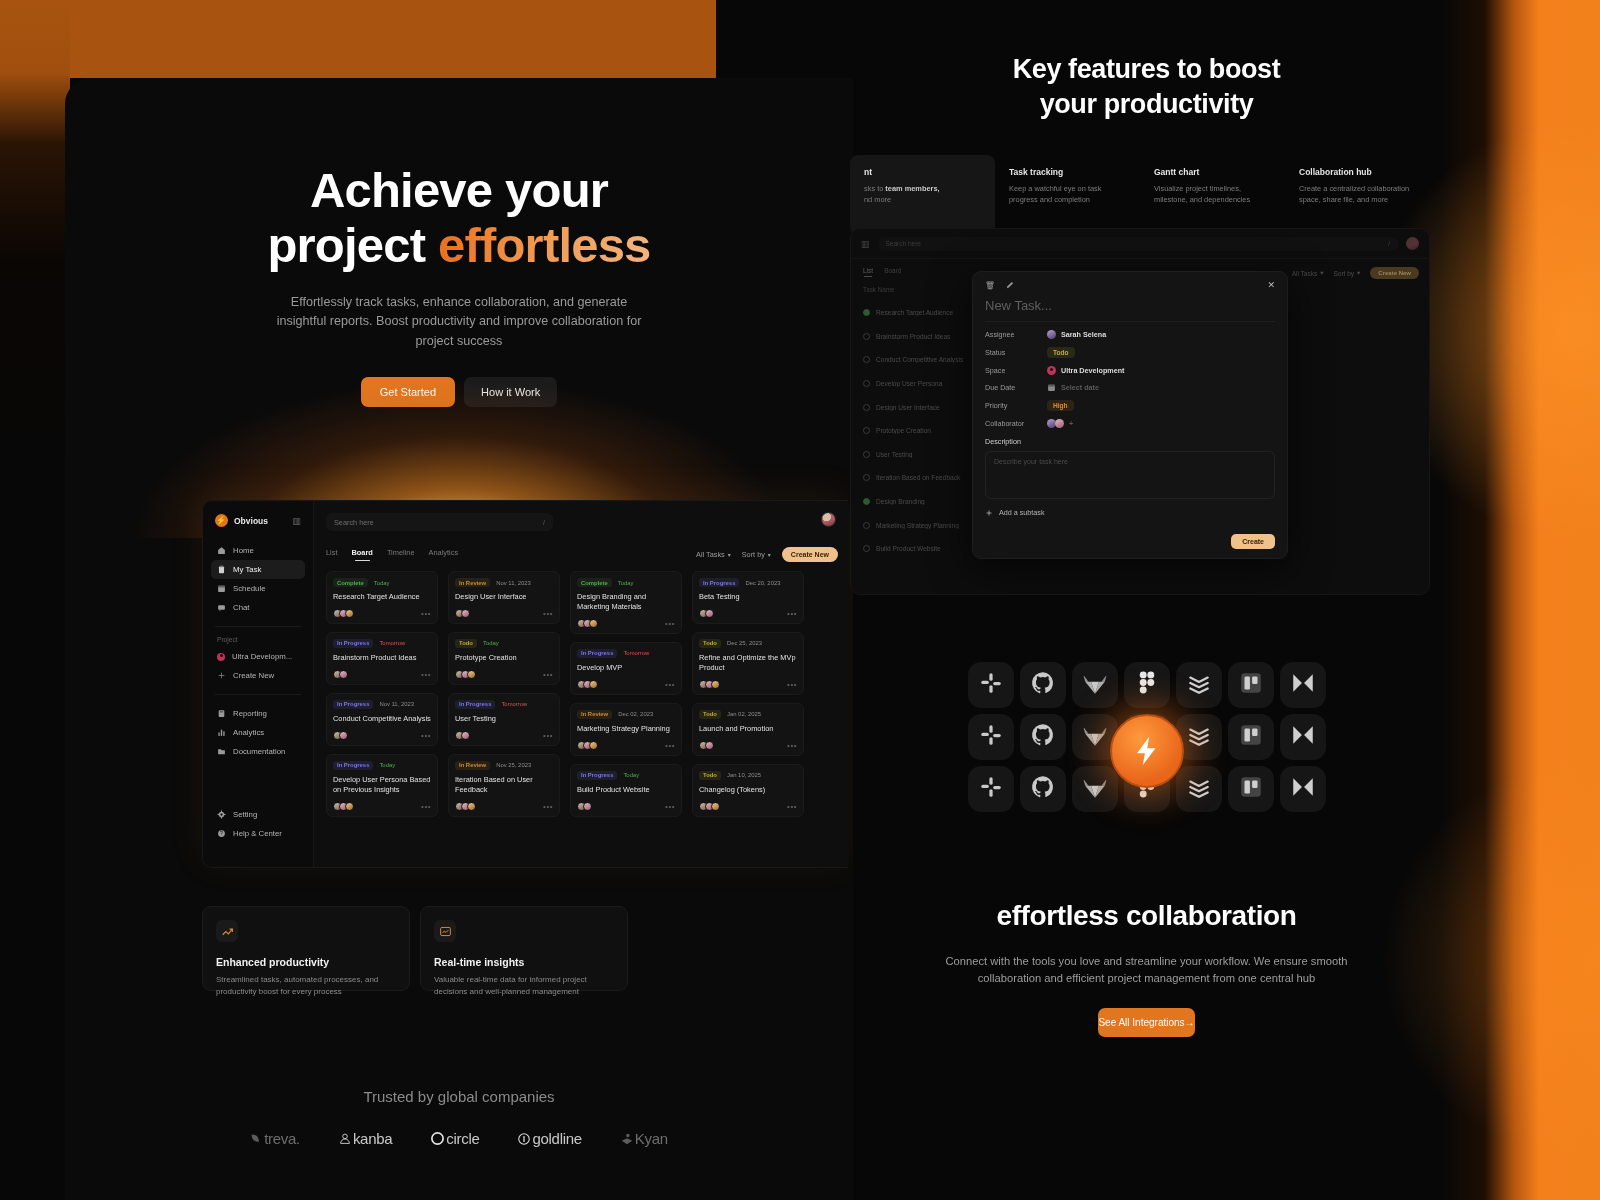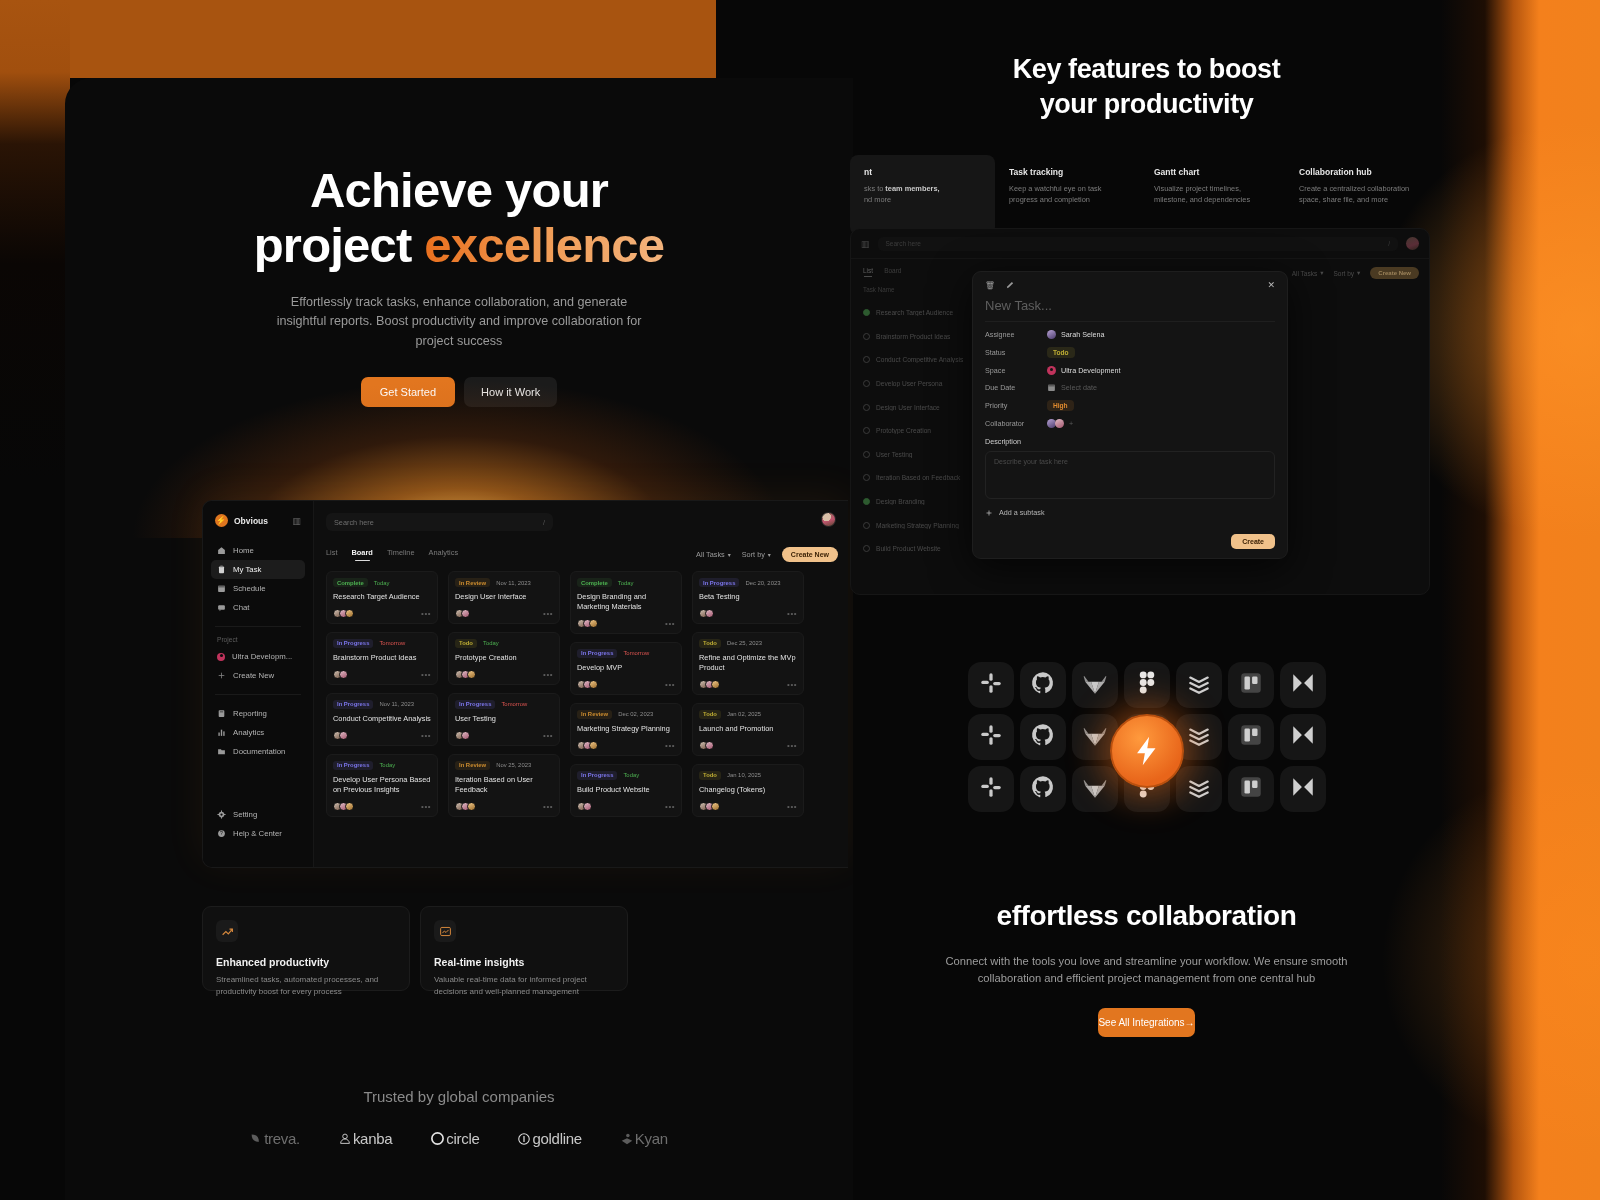--- a/index.html
+++ b/index.html
@@ -230,21 +230,21 @@
     background:#141414; border-radius:9px; border:1px solid #1e1e1e;
     box-shadow:0 10px 40px rgba(0,0,0,.7);
     padding:8px 12px;
   }
   .modal-tools{ display:flex; align-items:center; gap:10px; color:#9a9a9a; font-size:8px; }
   .modal-close{ margin-left:auto; color:#b8b8b8; font-size:9px; cursor:pointer; }
   .modal-title{ margin-top:8px; font-size:13px; color:#5e5e5e; padding-bottom:8px;
     border-bottom:1px solid #1f1f1f; }
   .mrow{ display:flex; align-items:center; margin-top:8px; font-size:7.2px; }
   .mlab{ width:62px; color:#9a9a9a; }
-  .mval{ color:#dcdcdc; display:flex; align-items:center; gap:5px; }
+  .mval{ color:#dcdcdc; display:flex; align-items:center; gap:5px;font-weight:bold; }
   .mav{ width:9px;height:9px;border-radius:50%;
     background:linear-gradient(150deg,#b9a4d6,#4a3a6b); }
   .mtag{ font-size:6.6px; padding:2px 6px; border-radius:4px; font-weight:600; }
   .mtag.todo{ color:#BFAE34; background:rgba(191,174,52,.13); }
   .mtag.high{ color:#E08A2E; background:rgba(224,138,46,.13); }
   .mdot{ width:9px;height:9px;border-radius:50%;background:#C0335C;position:relative;}
   .mdot::after{content:"";position:absolute;left:3px;top:2px;width:3px;height:3px;border-radius:50%;background:#141414;}
   .mmuted{ color:#5a5a5a; }
   .mdesc-lab{ margin-top:9px; font-size:7.2px; color:#cfcfcf; }
   .mdesc{ margin-top:5px; height:48px; border:1px solid #222; border-radius:6px;
@@ -290,21 +290,21 @@
   <div class="bg-orange-left2"></div>
   <div class="bg-orange-right"></div>
   <div class="bg-orange-right-glow"></div>
   <div class="bg-orange-right-glow2"></div>
 
   <div class="left-panel">
 
     <div class="hero">
       <h1>
         <span>Achieve your</span><br>
-        <span>project </span><span class="accent">excellence</span>
+        <span>project </span><span class="accent">effortless</span>
       </h1>
       <p>Effortlessly track tasks, enhance collaboration, and generate insightful reports. Boost productivity and improve collaboration for project success</p>
       <div class="hero-btns">
         <button class="btn-primary">Get Started</button>
         <button class="btn-ghost">How it Work</button>
       </div>
     </div>
 
     <div class="hero-glow"></div>
 

